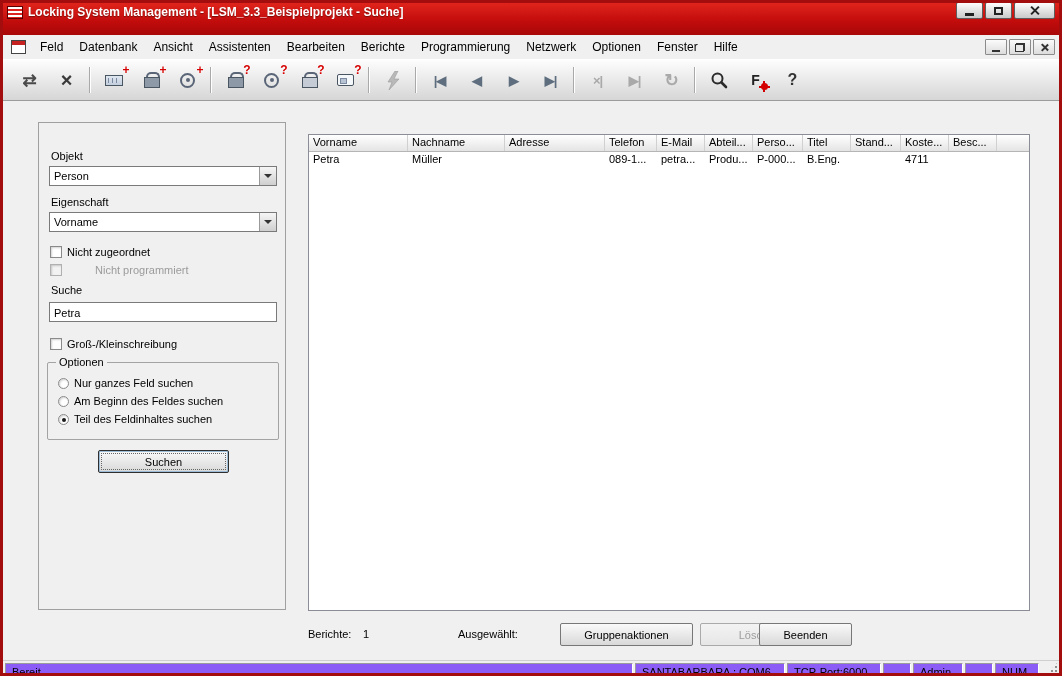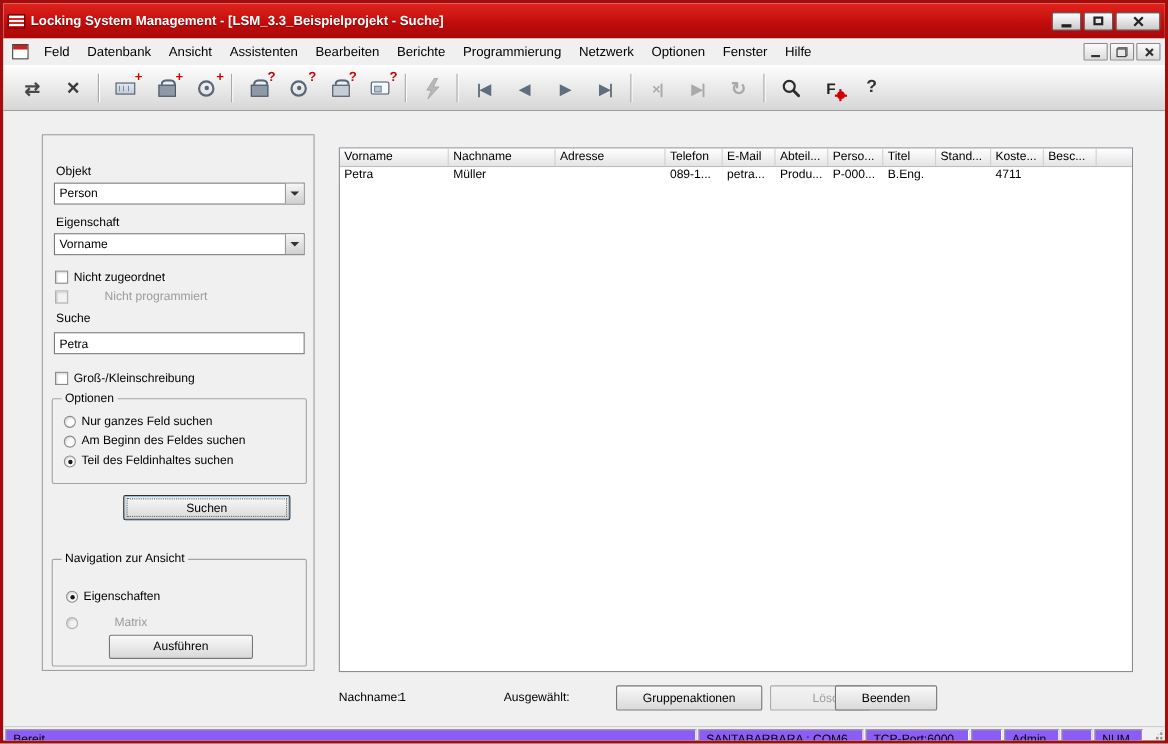--- a/index.html
+++ b/index.html
@@ -6,21 +6,21 @@
   html,body { width:1062px; height:676px; }
   body { font-family:"Liberation Sans", sans-serif; background:#6b6b6b; }
 
   .window {
     position:relative; width:1062px; height:676px;
     background:#f0f0f0; border:3px solid #a30d0d; overflow:hidden;
   }
 
   
   .titlebar {
-    height:22px; display:flex; align-items:center; padding:16px 4px;
+    height:22px; display:flex; align-items:flex-end; padding:16px 4px;
     background:linear-gradient(180deg,#e0241c 0%,#c00b0b 60%,#a80808 100%);
     color:#fff;
   }
   .app-icon {
     width:16px; height:13px; margin-right:5px; flex:0 0 auto;
     border:1px solid #5a0000; background:
       repeating-linear-gradient(180deg,#ffffff 0 2px,#dd2222 2px 4px);
   }
   .title-text { font-size:12px; font-weight:bold; white-space:nowrap; overflow:hidden;
     text-shadow:0 1px 1px rgba(0,0,0,.4); flex:1; }
@@ -369,34 +369,22 @@
         <div class="radiorow" style="left:10px;top:31px">
           <span class="radio"></span>
           <span class="inline-lbl">Am Beginn des Feldes suchen</span>
         </div>
         <div class="radiorow" style="left:10px;top:49px">
           <span class="radio sel"></span>
           <span class="inline-lbl">Teil des Feldinhaltes suchen</span>
         </div>
       </div>
 
-      <div class="btn default" style="left:73px;top:327px;width:152px;height:23px">Suchen</div>
-
-      <div class="group" style="left:8px;top:385px;width:232px;height:98px">
-        <span class="group-title">Navigation zur Ansicht</span>
-        <div class="radiorow" style="left:12px;top:26px">
-          <span class="radio sel"></span>
-          <span class="inline-lbl">Eigenschaften</span>
-        </div>
-        <div class="radiorow disabled" style="left:12px;top:50px">
-          <span class="radio"></span>
-          <span class="inline-lbl">Matrix</span>
-        </div>
-        <div class="btn" style="left:51px;top:68px;width:131px;height:22px">Ausführen</div>
-      </div>
+      <div class="btn default" style="left:59px;top:327px;width:131px;height:23px">Suchen</div>
+
     </div>
 
     <div class="tablewrap">
       <div class="thead">
         <span class="th c0">Vorname</span>
         <span class="th c1">Nachname</span>
         <span class="th c2">Adresse</span>
         <span class="th c3">Telefon</span>
         <span class="th c4">E-Mail</span>
         <span class="th c5">Abteil...</span>
@@ -415,21 +403,21 @@
         <span class="td c4">petra...</span>
         <span class="td c5">Produ...</span>
         <span class="td c6">P-000...</span>
         <span class="td c7">B.Eng.</span>
         <span class="td c8"></span>
         <span class="td c9">4711</span>
         <span class="td c10"></span>
       </div>
     </div>
 
-    <div class="foot-lbl" style="left:305px;top:527px">Nachname:</div>
+    <div class="foot-lbl" style="left:305px;top:527px">Berichte:</div>
     <div class="foot-lbl" style="left:360px;top:527px">1</div>
     <div class="foot-lbl" style="left:455px;top:527px">Ausgewählt:</div>
     <div class="btn" style="left:557px;top:522px;width:133px;height:23px">Gruppenaktionen</div>
     <div class="btn dis" style="left:697px;top:522px;width:91px;height:23px">Löschen</div>
     <div class="btn" style="left:756px;top:522px;width:93px;height:23px">Beenden</div>
   </div>
 
   <div class="statusbar">
     <div class="sb-panel sb-main">Bereit</div>
     <div class="sb-panel" style="width:150px">SANTABARBARA : COM6</div>

